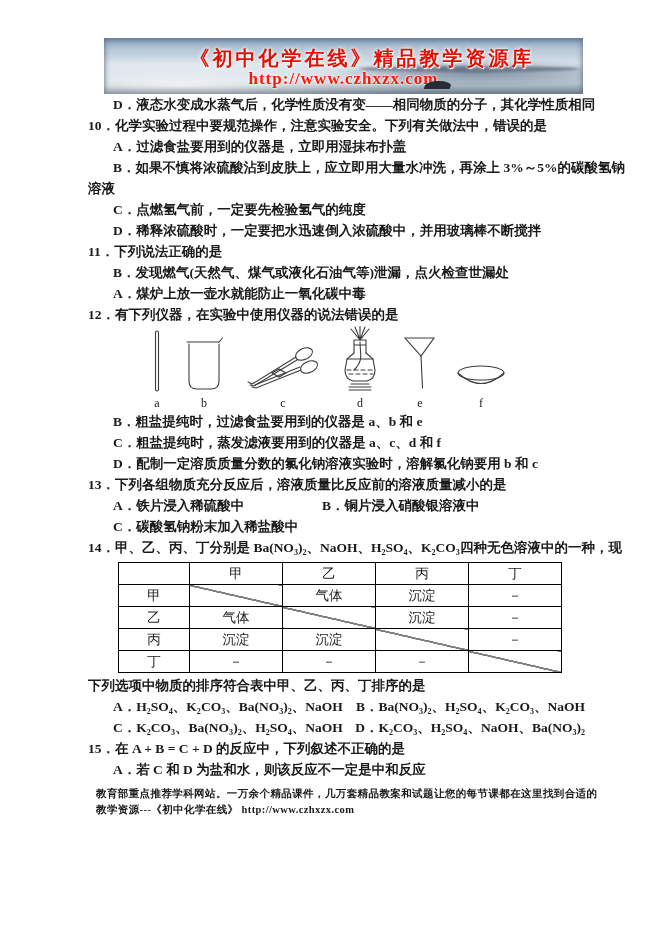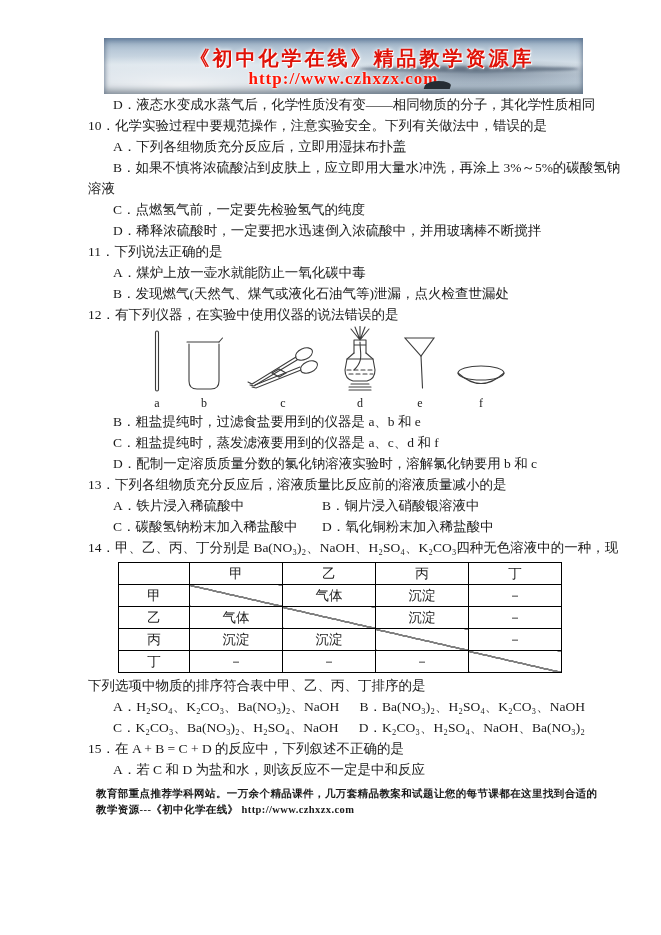--- a/index.html
+++ b/index.html
@@ -32,21 +32,21 @@
     position:absolute;left:0;right:0;top:7px;text-align:center;
     font-size:20px;font-weight:bold;letter-spacing:3px;
     text-shadow:0 0 2px #fff,0 0 4px #fff,1px 1px 0 #fff;
   }
   .banner-url{
     position:absolute;left:0;right:0;top:31px;text-align:center;
     font-size:17px;font-weight:bold;letter-spacing:1px;
     text-shadow:0 0 2px #fff,0 0 3px #fff;
   }
   
-  .line{font-size:13.5px;line-height:21px;white-space:nowrap;}
+  .line{font-size:13.5px;line-height:21px;white-space:nowrap;font-weight:bold;}
   .ind{padding-left:25px;}
   .opt2{display:flex;}
   .opt2 .c1-13{width:209px;}
   .opt2 .c1-14{width:255px;}
   
   .figure{display:flex;align-items:flex-end;padding:6px 0 2px 64px;height:86px;box-sizing:border-box;}
   .instr{display:flex;flex-direction:column;align-items:center;}
   .instr svg{display:block;}
   .ilabel{font-size:12px;line-height:12px;margin-top:5px;}
   .m-a{margin-right:23px}.m-b{margin-right:23px}.m-c{margin-right:20px}.m-d{margin-right:24px}.m-e{margin-right:20px}
@@ -71,29 +71,29 @@
 <div class="page">
 
   <div class="banner">
     <div class="banner-title" style="color:#e01208;padding-left:37px;">《初中化学在线》精品教学资源库</div>
     <div class="banner-url" style="color:#ff1505;">http://www.czhxzx.com</div>
   </div>
 
   <div class="line ind">D．液态水变成水蒸气后，化学性质没有变——相同物质的分子，其化学性质相同</div>
 
   <div class="line">10．化学实验过程中要规范操作，注意实验安全。下列有关做法中，错误的是</div>
-  <div class="line ind">A．下列各组物质充分反应后，立即用湿抹布扑盖</div>
+  <div class="line ind">A．过滤食盐要用到的仪器是，立即用湿抹布扑盖</div>
   <div class="line ind">B．如果不慎将浓硫酸沾到皮肤上，应立即用大量水冲洗，再涂上 3%～5%的碳酸氢钠</div>
   <div class="line">溶液</div>
   <div class="line ind">C．点燃氢气前，一定要先检验氢气的纯度</div>
   <div class="line ind">D．稀释浓硫酸时，一定要把水迅速倒入浓硫酸中，并用玻璃棒不断搅拌</div>
 
   <div class="line">11．下列说法正确的是</div>
+  <div class="line ind">B．发现燃气(天然气、煤气或液化石油气等)泄漏，点火检查世漏处</div>
   <div class="line ind">A．煤炉上放一壶水就能防止一氧化碳中毒</div>
-  <div class="line ind">B．发现燃气(天然气、煤气或液化石油气等)泄漏，点火检查世漏处</div>
 
   <div class="line">12．有下列仪器，在实验中使用仪器的说法错误的是</div>
 
   <div class="figure">
     <div class="instr m-a">
       <svg width="10" height="62">
         <rect class="st" x="3.5" y="1" width="3" height="60" rx="1.5"></rect>
       </svg>
       <div class="ilabel">a</div>
     </div>
@@ -149,21 +149,20 @@
   <div class="line ind">C．粗盐提纯时，蒸发滤液要用到的仪器是 a、c、d 和 f</div>
   <div class="line ind">D．配制一定溶质质量分数的氯化钠溶液实验时，溶解氯化钠要用 b 和 c</div>
 
   <div class="line">13．下列各组物质充分反应后，溶液质量比反应前的溶液质量减小的是</div>
   <div class="line ind opt2">
     <span class="c1-13">A．铁片浸入稀硫酸中</span>
     <span>B．铜片浸入硝酸银溶液中</span>
   </div>
   <div class="line ind opt2">
     <span class="c1-13">C．碳酸氢钠粉末加入稀盐酸中</span>
-    <span>D．氧化铜粉末加入稀盐酸中</span>
   </div>
 
   <div class="line">14．甲、乙、丙、丁分别是 Ba(NO₃)₂、NaOH、H₂SO₄、K₂CO₃四种无色溶液中的一种，现</div>
 
   <table class="phen">
     <tbody>
         <tr>
       <th></th>
       <th>甲</th>
       <th>乙</th>

